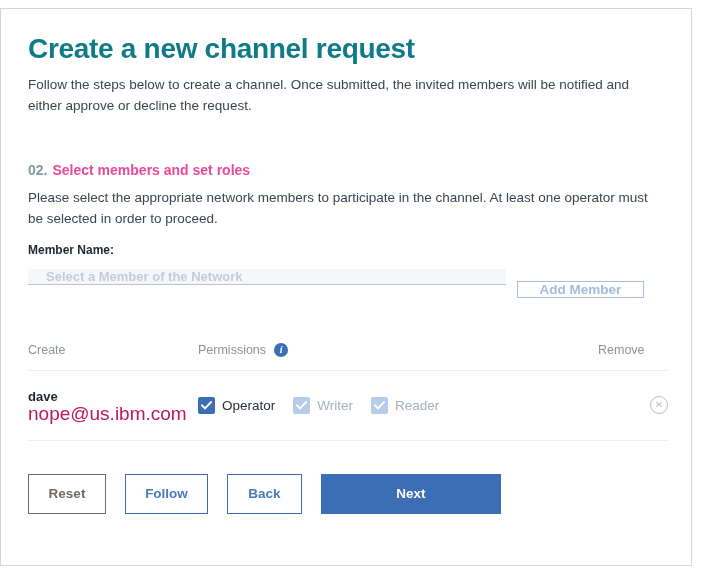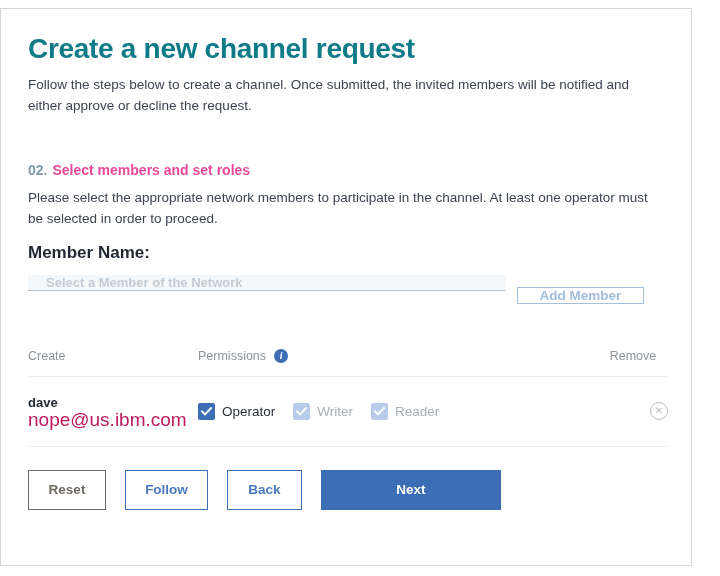--- a/index.html
+++ b/index.html
@@ -66,21 +66,21 @@
   .step-desc {
     font-size: 13.5px;
     color: #3d4450;
     line-height: 21px;
     margin-top: 8px;
     width: 620px;
   }
 
   
   .field-label {
-    font-size: 17px;
+    font-size: 12px;
     font-weight: bold;
     color: #1f2733;
   }
 
   .input-row {
     margin-top: 12px;
     display: flex;
     align-items: flex-start;
     height: 41px;
   }
@@ -124,21 +124,21 @@
   .tbl-head {
     display: flex;
     align-items: center;
     font-size: 12.5px;
     color: #8f9499;
     padding-bottom: 13px;
     border-bottom: 1px solid #eceef0;
   }
   .col-member { width: 170px; }
   .col-perms { flex: 1; display: flex; align-items: center; }
-  .col-remove { width: 70px; text-align: center; }
+  .col-remove { width: 70px; text-align: left; }
 
   .info-icon {
     display: inline-flex;
     align-items: center;
     justify-content: center;
     width: 14px;
     height: 14px;
     border-radius: 50%;
     background: #3b6eb4;
     color: #ffffff;
@@ -216,21 +216,21 @@
     align-items: center;
     justify-content: center;
     color: #b9bdc2;
     font-size: 10px;
     line-height: 1;
     font-family: "Liberation Sans", sans-serif;
   }
 
   
   .btn-row {
-    margin-top: 23px;
+    margin-top: 33px;
     display: flex;
     align-items: center;
   }
   .btn {
     height: 40px;
     display: flex;
     align-items: center;
     justify-content: center;
     font-size: 13.5px;
     font-weight: bold;

